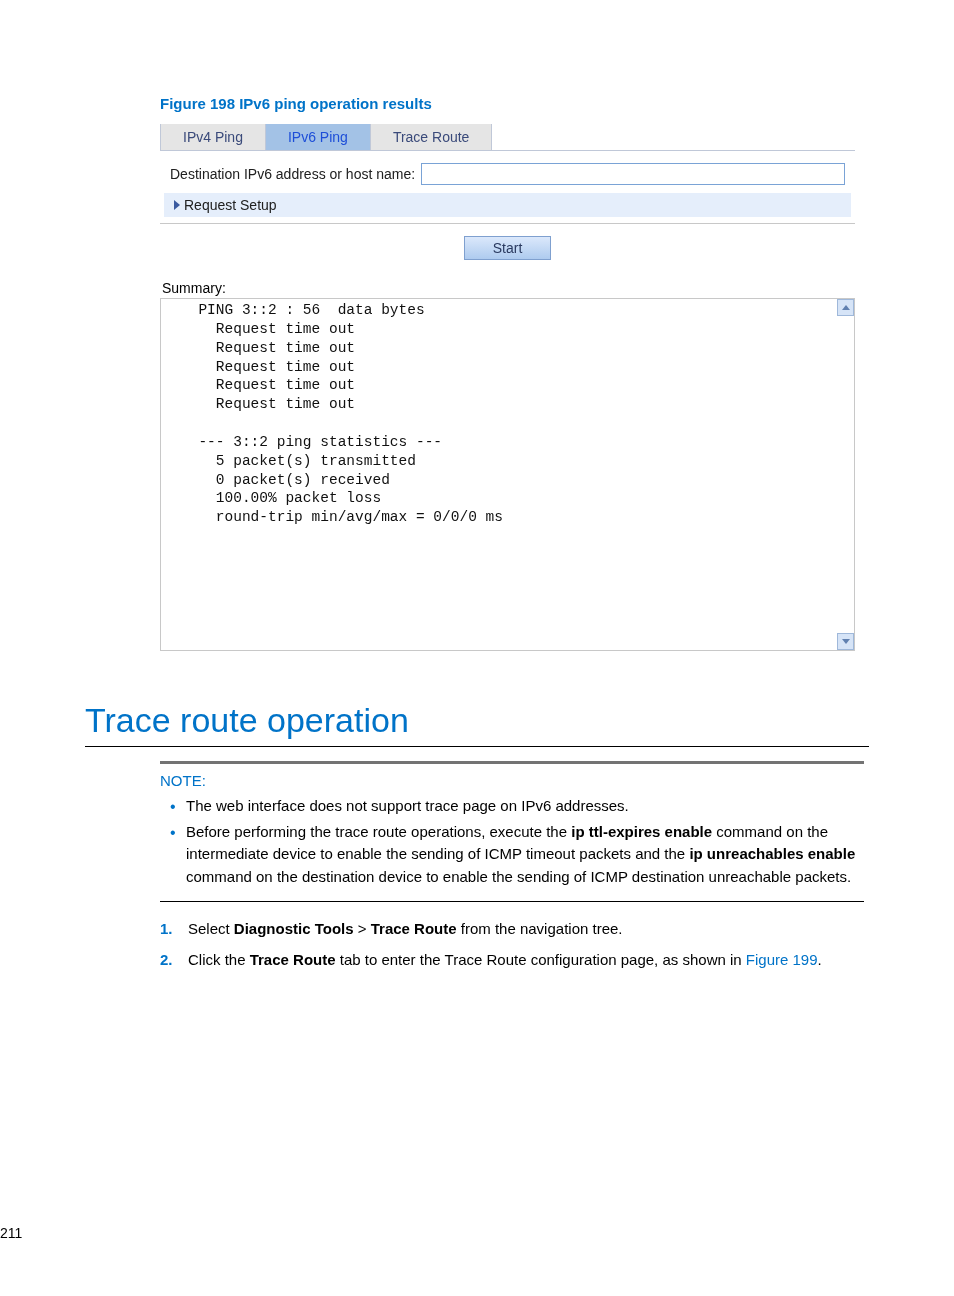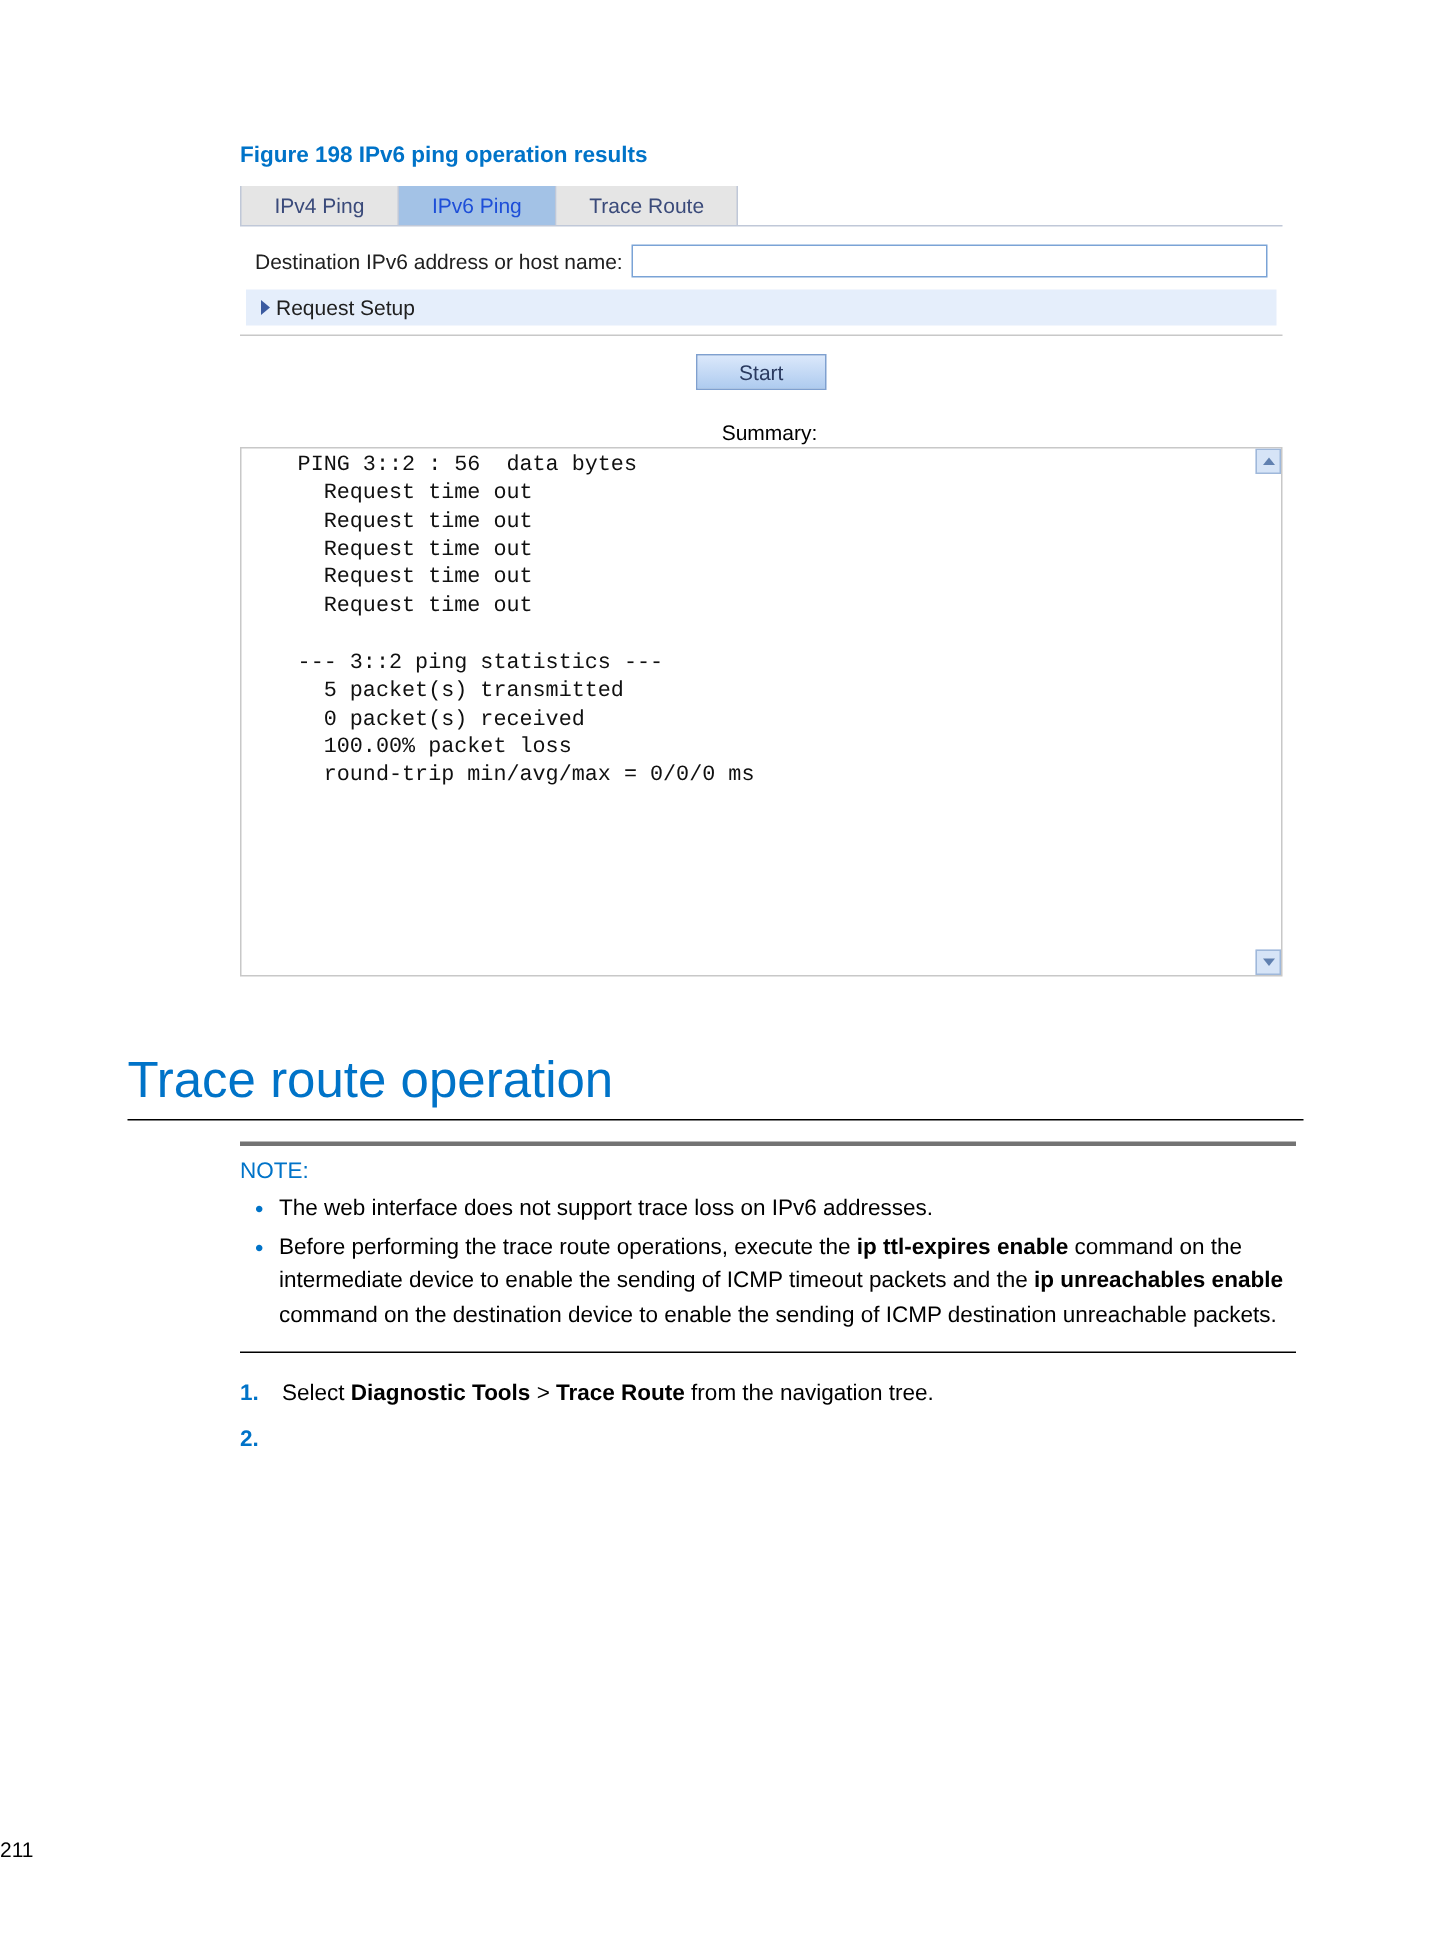--- a/index.html
+++ b/index.html
@@ -92,21 +92,20 @@
     background: linear-gradient(#dbe8fb, #aecbef);
     border: 1px solid #7fa0cf;
     padding: 3px 28px;
     font-size: 14px;
     color: #2a3a60;
     cursor: pointer;
   }
   .summary-label {
     font-size: 14px;
     margin: 12px 0 2px 2px;
-    text-align: center;
   }
   .summary-box {
     width: 695px;
     height: 353px;
     border: 1px solid #c8c8c8;
     position: relative;
     font-family: "Courier New", monospace;
     font-size: 14.5px;
     line-height: 1.3;
     padding: 2px 18px 2px 20px;
@@ -252,30 +251,31 @@
     100.00% packet loss
     round-trip min/avg/max = 0/0/0 ms</span><div class="scroll-btn up"><div class="scroll-arrow-up"></div></div><div class="scroll-btn down"><div class="scroll-arrow-down"></div></div></div>
   </div>
 
   <h1 class="section">Trace route operation</h1>
   <hr class="hr">
 
   <div class="note-block">
     <div class="note-label">NOTE:</div>
     <ul class="note-ul">
-      <li>The web interface does not support trace loss on IPv6 addresses.</li>
+      <li>The web interface does not support trace page on IPv6 addresses.</li>
       <li><span>Before performing the trace route operations, execute the </span><span class="bold">ip ttl-expires enable</span><span> command on the intermediate device to enable the sending of ICMP timeout packets and the </span><span class="bold">ip unreachables enable</span><span> command on the destination device to enable the sending of ICMP destination unreachable packets.</span></li>
     </ul>
   </div>
 
   <div class="steps">
     <div class="step">
       <span class="step-num">1.</span>
       <span><span>Select </span><span class="bold">Diagnostic Tools</span><span> &gt; </span><span class="bold">Trace Route</span><span> from the navigation tree.</span></span>
     </div>
     <div class="step">
       <span class="step-num">2.</span>
+      <span><span>Click the </span><span class="bold">Trace Route</span><span> tab to enter the Trace Route configuration page, as shown in </span><span class="link">Figure 199</span><span>.</span></span>
     </div>
   </div>
 
 </div>
 
 <div class="page-number">211</div>
 
 </body></html>

